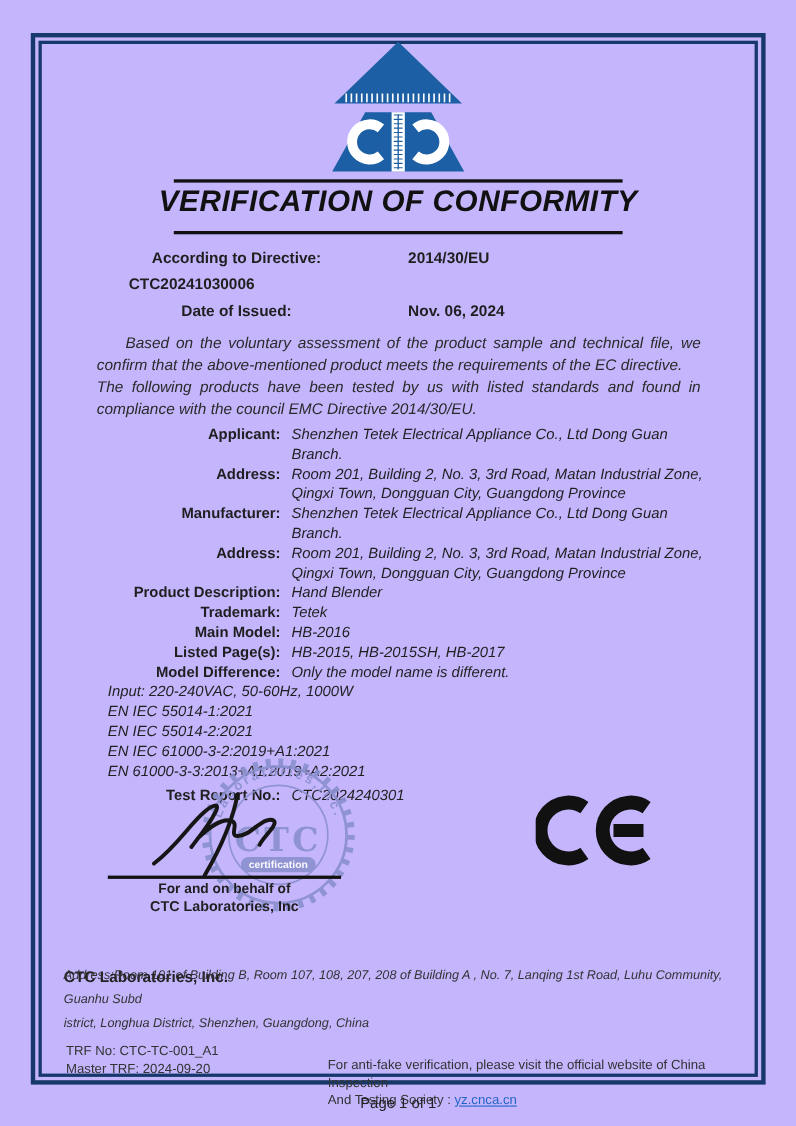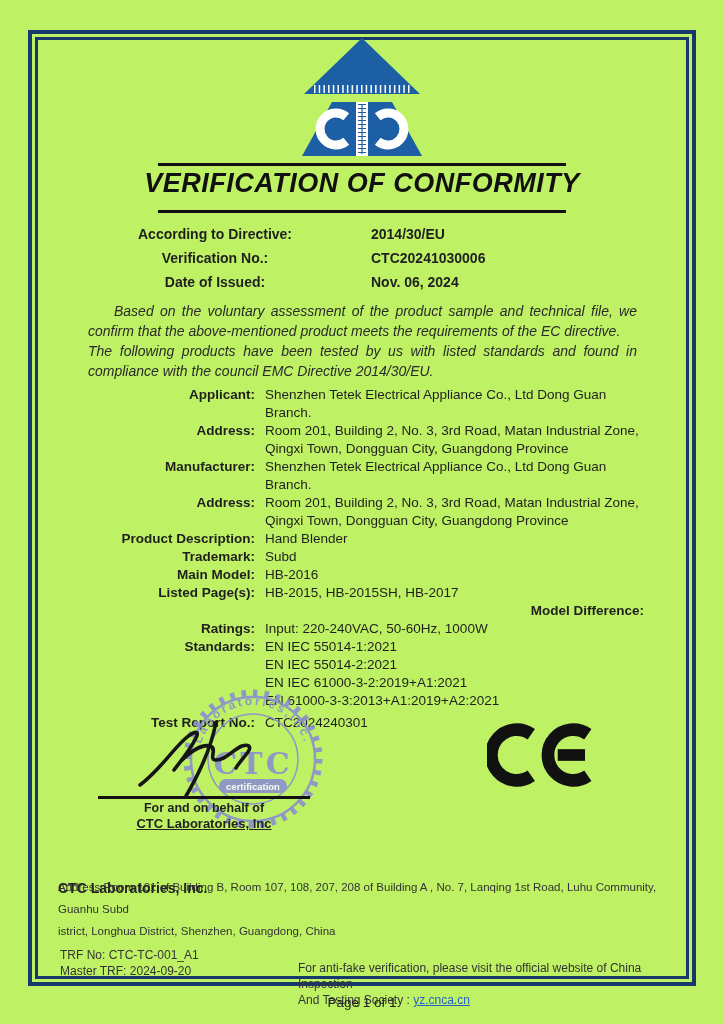--- a/index.html
+++ b/index.html
@@ -1,17 +1,17 @@
 <!DOCTYPE html>
 <html><head>
 <meta charset="utf-8">
 <style>
   html,body{margin:0;padding:0;background:#ffffff;}
   .page{
-    position:relative;width:724px;height:1024px;background:#bef264;overflow:hidden;
+    position:relative;width:724px;height:1024px;background:#c4b5fd;overflow:hidden;
     font-family:"Liberation Sans", sans-serif;color:#1f1f1f;
   }
   
   .frame-outer{
     position:absolute;left:28px;top:30px;right:28px;bottom:38px;
     border:4px solid #17386b;
   }
   .frame-inner{
     position:absolute;inset:3px;border:3px solid #17386b;
   }
@@ -33,29 +33,29 @@
     position:absolute;left:88px;top:301px;width:549px;
     font-size:14px;font-style:italic;line-height:20px;text-align:justify;color:#2a2a2a;
   }
   .intro .p1{text-indent:26px;margin:0;}
   .intro .p2{margin:0;}
   
   .fields{position:absolute;left:88px;top:386px;width:556px;}
   .field-row{display:flex;font-size:13.5px;line-height:18px;justify-content:flex-end;}
   .field-label{width:167px;text-align:right;font-weight:bold;flex:none;}
   .field-value{padding-left:10px;flex:1;}
-  .ml{white-space:pre-line;}
+  .ml{white-space:pre-line;font-style:italic;}
   .gap-before{margin-top:4px;}
   
   .stamp{position:absolute;left:178px;top:684px;width:150px;height:150px;opacity:0.9;}
   .sig{position:absolute;left:120px;top:700px;width:220px;height:110px;z-index:5;}
   .sig-line{position:absolute;left:98px;top:796px;width:212px;height:2.5px;background:#111;z-index:4;}
   .behalf{position:absolute;left:86px;top:801px;width:236px;text-align:center;z-index:6;}
   .behalf .b1{font-size:12.5px;font-weight:bold;line-height:15px;}
-  .behalf .b2{font-size:13px;font-weight:bold;line-height:16px;text-decoration:underline;}
+  .behalf .b2{font-size:13px;font-weight:bold;line-height:16px;}
   
   .ce{position:absolute;left:487px;top:716px;width:118px;height:78px;}
   
   .footer-company{position:absolute;left:58px;top:880px;font-size:14px;font-weight:bold;color:#222;}
   .footer-address{
     position:absolute;left:58px;top:876px;width:614px;
     font-size:11.5px;line-height:22px;color:#333;
   }
   .footer-trf{position:absolute;left:60px;top:947px;font-size:12px;line-height:16px;color:#333;}
   .footer-antifake{position:absolute;left:298px;top:944px;width:370px;font-size:12px;line-height:16px;color:#333;margin-top:16px;}
@@ -85,21 +85,20 @@
   <div class="title-line" style="top:163px;"></div>
   <div class="title">VERIFICATION OF CONFORMITY</div>
   <div class="title-line" style="top:210px;"></div>
 
   <div class="meta">
     <div class="meta-row">
       <div class="meta-label">According to Directive:</div>
       <div class="meta-value">2014/30/EU</div>
     </div>
     <div class="meta-row">
-      <div class="meta-label">Verification No.:</div>
       <div class="meta-value">CTC20241030006</div>
     </div>
     <div class="meta-row">
       <div class="meta-label">Date of Issued:</div>
       <div class="meta-value">Nov. 06, 2024</div>
     </div>
   </div>
 
   <div class="intro">
     <p class="p1">Based on the voluntary assessment of the product sample and technical file, we confirm that the above-mentioned product meets the requirements of the EC directive.</p>
@@ -124,39 +123,38 @@
       <div class="field-label">Address:</div>
       <div class="field-value ml">Room 201, Building 2, No. 3, 3rd Road, Matan Industrial Zone,
 Qingxi Town, Dongguan City, Guangdong Province</div>
     </div>
     <div class="field-row">
       <div class="field-label">Product Description:</div>
       <div class="field-value ml">Hand Blender</div>
     </div>
     <div class="field-row">
       <div class="field-label">Trademark:</div>
-      <div class="field-value ml">Subd</div>
+      <div class="field-value ml">Tetek</div>
     </div>
     <div class="field-row">
       <div class="field-label">Main Model:</div>
       <div class="field-value ml">HB-2016</div>
     </div>
     <div class="field-row">
       <div class="field-label">Listed Page(s):</div>
       <div class="field-value ml">HB-2015, HB-2015SH, HB-2017</div>
     </div>
     <div class="field-row">
       <div class="field-label">Model Difference:</div>
-    </div>
-    <div class="field-row">
-      <div class="field-label">Ratings:</div>
+      <div class="field-value ml">Only the model name is different.</div>
+    </div>
+    <div class="field-row">
       <div class="field-value ml">Input: 220-240VAC, 50-60Hz, 1000W</div>
     </div>
     <div class="field-row">
-      <div class="field-label">Standards:</div>
       <div class="field-value ml">EN IEC 55014-1:2021
 EN IEC 55014-2:2021
 EN IEC 61000-3-2:2019+A1:2021
 EN 61000-3-3:2013+A1:2019+A2:2021</div>
     </div>
     <div class="field-row gap-before">
       <div class="field-label">Test Report No.:</div>
       <div class="field-value ml">CTC2024240301</div>
     </div>
   </div>

